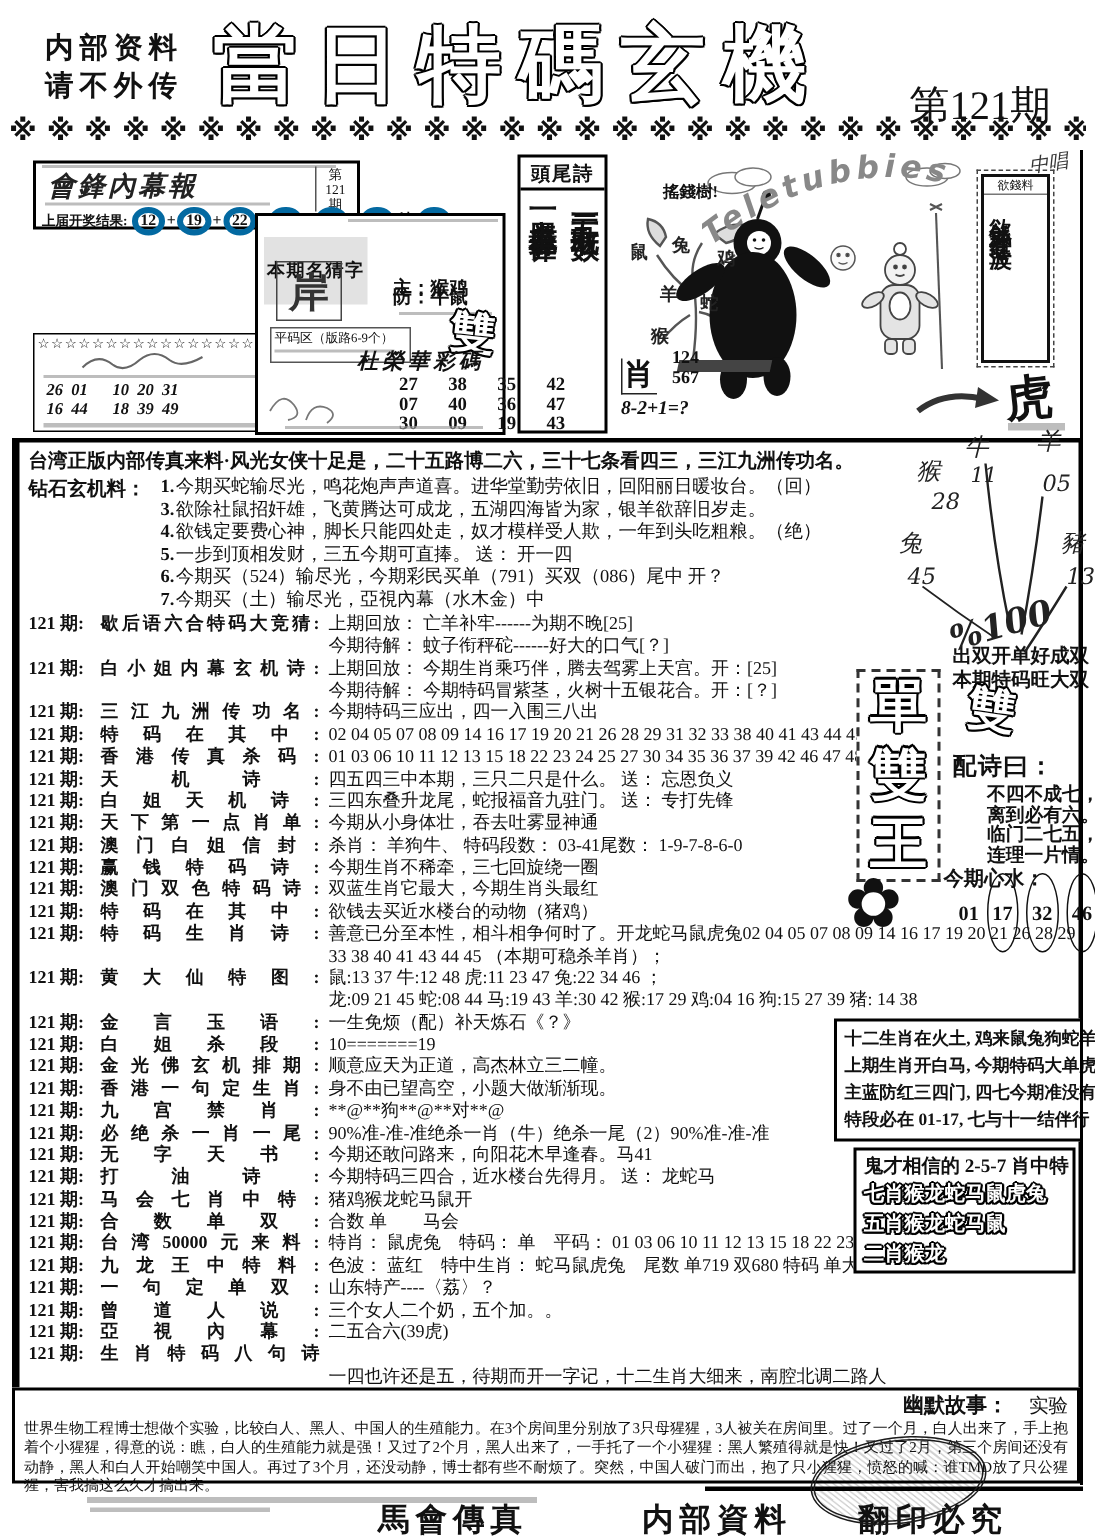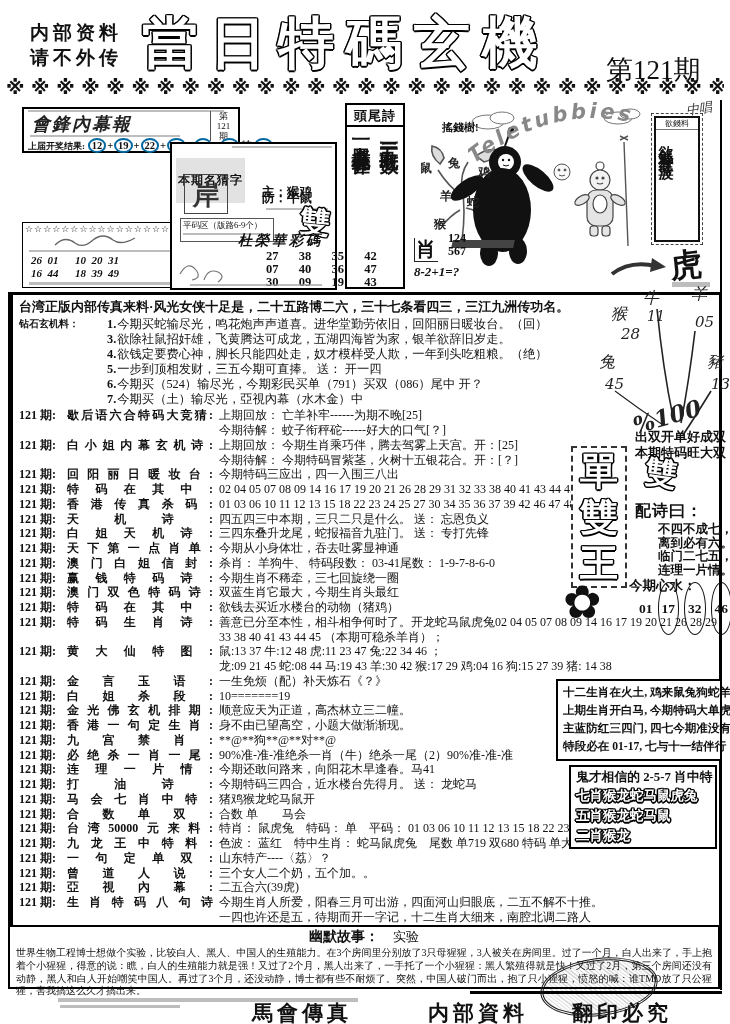--- a/index.html
+++ b/index.html
@@ -14,21 +14,21 @@
   #conf{left:30px;top:20px;font-size:19px;font-weight:bold;line-height:25px;letter-spacing:4px;}
   #title{left:142px;top:6px;font-size:56px;font-weight:900;letter-spacing:12px;white-space:nowrap;}
   #issue{left:606px;top:52px;font-size:27px;font-weight:normal;}
   #divider{left:6px;top:76px;width:718px;font-size:19px;font-weight:bold;white-space:nowrap;overflow:hidden;font-family:"DejaVu Sans",sans-serif;}
   
   #collage{left:0;top:100px;width:730px;height:192px;}
   #flyer1{left:22px;top:7px;width:218px;height:46px;border:2px solid #000;background:#fff;}
   #f1title{position:absolute;left:8px;top:3px;font-size:18px;font-weight:900;font-style:italic;letter-spacing:2px;color:#222;}
   #f1issue{position:absolute;right:2px;top:2px;width:26px;text-align:center;font-size:9px;line-height:10px;border-left:1px solid #555;}
   .f1nums{position:absolute;left:4px;top:29px;font-size:10.5px;font-weight:bold;white-space:nowrap;}
-  .circ{display:inline-block;border:2px solid #0369a1;border-radius:50%;padding:0 2px;min-width:14px;text-align:center;}
+  .circ{display:inline-block;border:4px solid #0369a1;border-radius:50%;padding:0 2px;min-width:14px;text-align:center;}
   .plus{margin:0 1px;}
   .numu:last-child .plus{display:none;}
   #flyer2{left:170px;top:42px;width:167px;height:148px;border:2px solid #000;background:#fff;z-index:2;}
   #f2head{position:absolute;left:4px;top:14px;font-size:12px;font-weight:900;letter-spacing:1px;background:#e2e2e2;padding:14px 2px;}
   #f2char{position:absolute;left:12px;top:30px;width:44px;height:40px;border:1px solid #444;font-size:27px;font-weight:bold;text-align:center;line-height:40px;color:#333;}
   .f2line{position:absolute;font-size:12.5px;font-weight:bold;}
   #f2ping{position:absolute;left:8px;top:74px;width:94px;height:24px;border:1px solid #555;font-size:8.5px;padding:2px 2px 0 2px;line-height:9px;}
   #f2shuang{position:absolute;left:128px;top:58px;font-size:30px;font-weight:900;transform:rotate(6deg);}
   #f2title{position:absolute;left:66px;top:88px;font-size:14px;font-weight:900;font-style:italic;letter-spacing:3px;white-space:nowrap;}
   #f2grid{position:absolute;left:94px;top:106px;font-size:12.5px;font-weight:bold;line-height:13px;word-spacing:7px;white-space:pre;}
@@ -55,21 +55,21 @@
   #wavebox{position:absolute;left:244px;top:16px;width:46px;height:126px;border:2px solid #111;outline:1px dashed #444;outline-offset:2px;background:#fff;text-align:center;}
   #waveboxtitle{font-size:8px;border-bottom:1px solid #777;}
   #waveboxtext{writing-mode:vertical-rl;font-size:15px;font-weight:bold;letter-spacing:4px;margin-top:3px;}
   #zhongchang{position:absolute;left:276px;top:0px;font-size:13px;font-style:italic;transform:rotate(-8deg);color:#333;}
   #tiger{position:absolute;left:260px;top:144px;font-size:32px;font-weight:900;transform:rotate(-6deg);}
   #tigersub{position:absolute;left:262px;top:182px;width:38px;height:5px;}
   
   #main{left:8px;top:292px;width:712px;height:633px;border-top:3px solid #000;border-left:5px solid #000;border-right:1px solid #000;padding:3px 0 0 6px;}
   #introline{font-size:13px;font-weight:bold;white-space:nowrap;}
   #diamond{display:flex;margin-top:1px;}
-  #dlabel{width:88px;font-size:10px;font-weight:bold;flex:none;}
+  #dlabel{width:88px;font-size:13px;font-weight:bold;flex:none;}
   .ditem{font-size:12.3px;line-height:14.9px;white-space:nowrap;}
   .dn{font-weight:900;margin-right:1px;}
   #rows{margin-top:2px;overflow:hidden;}
   .row{display:flex;font-size:12px;line-height:14.75px;white-space:nowrap;}
   .rp{width:48px;flex:none;font-weight:bold;}
   .rl{width:152px;flex:none;font-weight:bold;text-align:justify;text-align-last:justify;text-justify:inter-character;padding-right:6px;}
   .rt{flex:none;}
   
   #tips{position:absolute;left:622px;top:134px;font-size:13px;font-weight:bold;line-height:16px;white-space:nowrap;}
   #dswbox{position:absolute;left:558px;top:151px;width:56px;height:142px;border:2px dashed #333;text-align:center;background:#fff;}
@@ -84,21 +84,21 @@
   #xs span:not(:first-child){border:1.5px solid #111;border-radius:50%;padding:18px 3px;}
   #box1{position:absolute;left:543px;top:384px;width:166px;height:82px;border:2px solid #000;padding:3px 5px;background:#fff;}
   #box1 div{font-size:11.6px;font-weight:600;line-height:18px;white-space:nowrap;}
   #box2{position:absolute;left:556px;top:470px;width:148px;height:84px;border:2px solid #000;padding:2px 5px;background:#fff;}
   #b2title{font-size:12.8px;font-weight:900;white-space:nowrap;}
   .b2line{font-size:13.5px;font-weight:900;line-height:20px;white-space:nowrap;}
   
   #hand{left:585px;top:283px;width:145px;height:185px;pointer-events:none;z-index:3;}
   
   #humor{left:8px;top:925px;width:712px;height:64px;border:2px solid #000;background:#fff;padding:1px 6px;}
-  #humortitle{text-align:center;font-size:14px;font-weight:900;}
+  #humortitle{text-align:right;font-size:14px;font-weight:900;}
   #humortitle .sub{font-weight:normal;font-size:13px;margin-left:14px;}
   #humorbody{font-size:10px;line-height:12.8px;text-align:justify;margin-top:1px;}
   #fline{left:470px;top:991px;width:252px;height:3px;background:#000;}
   #fprint1{left:58px;top:998px;width:300px;height:4px;}
   #fprint2{left:60px;top:1005px;width:120px;height:3px;}
   #footerrow{left:0;top:999px;width:730px;}
   .fchar{position:absolute;font-size:21px;font-weight:900;letter-spacing:4px;font-family:"DejaVu Serif",serif;}
   #stamp{left:540px;top:958px;width:118px;height:58px;border:3px double #1a1a1a;border-radius:50%;transform:rotate(-7deg);z-index:5;
          background:repeating-linear-gradient(45deg,transparent 0 2px,rgba(0,0,0,.18) 2px 3px);}
   #rightedge{left:720px;top:100px;width:2px;height:890px;background:#000;}
@@ -309,21 +309,21 @@
           <span class="rl">白小姐内幕玄机诗:</span>
           <span class="rt">上期回放： 今期生肖乘巧伴，腾去驾雾上天宫。开：[25]</span>
       </div>
         <div class="row">
         <span class="rp"></span>
           <span class="rl"></span>
           <span class="rt">今期待解： 今期特码冒紫茎，火树十五银花合。开：[？]</span>
       </div>
         <div class="row">
         <span class="rp">121 期:</span>
-          <span class="rl">回阳丽日暖妆台:</span>
+          <span class="rl">三江九洲传功名:</span>
           <span class="rt">今期特码三应出，四一入围三八出</span>
       </div>
         <div class="row">
         <span class="rp">121 期:</span>
           <span class="rl">特码在其中:</span>
           <span class="rt">02 04 05 07 08 09 14 16 17 19 20 21 26 28 29 31 32 33 38 40 41 43 44 45</span>
       </div>
         <div class="row">
         <span class="rp">121 期:</span>
           <span class="rl">香港传真杀码:</span>
@@ -409,21 +409,21 @@
           <span class="rl">九宫禁肖:</span>
           <span class="rt">**@**狗**@**对**@</span>
       </div>
         <div class="row">
         <span class="rp">121 期:</span>
           <span class="rl">必绝杀一肖一尾:</span>
           <span class="rt">90%准-准-准绝杀一肖（牛）绝杀一尾（2）90%准-准-准</span>
       </div>
         <div class="row">
         <span class="rp">121 期:</span>
-          <span class="rl">连理一片情:</span>
+          <span class="rl">无字天书:</span>
           <span class="rt">今期还敢问路来，向阳花木早逢春。马41</span>
       </div>
         <div class="row">
         <span class="rp">121 期:</span>
           <span class="rl">打油诗:</span>
           <span class="rt">今期特码三四合，近水楼台先得月。 送： 龙蛇马</span>
       </div>
         <div class="row">
         <span class="rp">121 期:</span>
           <span class="rl">马会七肖中特:</span>
@@ -455,21 +455,20 @@
           <span class="rt">三个女人二个奶，五个加。。</span>
       </div>
         <div class="row">
         <span class="rp">121 期:</span>
           <span class="rl">亞視內幕:</span>
           <span class="rt">二五合六(39虎)</span>
       </div>
         <div class="row">
         <span class="rp">121 期:</span>
           <span class="rl">生肖特码八句诗</span>
-          <span class="rt">今期生肖人所爱，阳春三月可出游，四面河山归眼底，二五不解不十推。</span>
       </div>
         <div class="row">
         <span class="rp"></span>
           <span class="rl"></span>
           <span class="rt">一四也许还是五，待期而开一字记，十二生肖大细来，南腔北调二路人</span>
       </div>
       </div>
 
     <div id="tips">
       <div>出双开单好成双</div>

